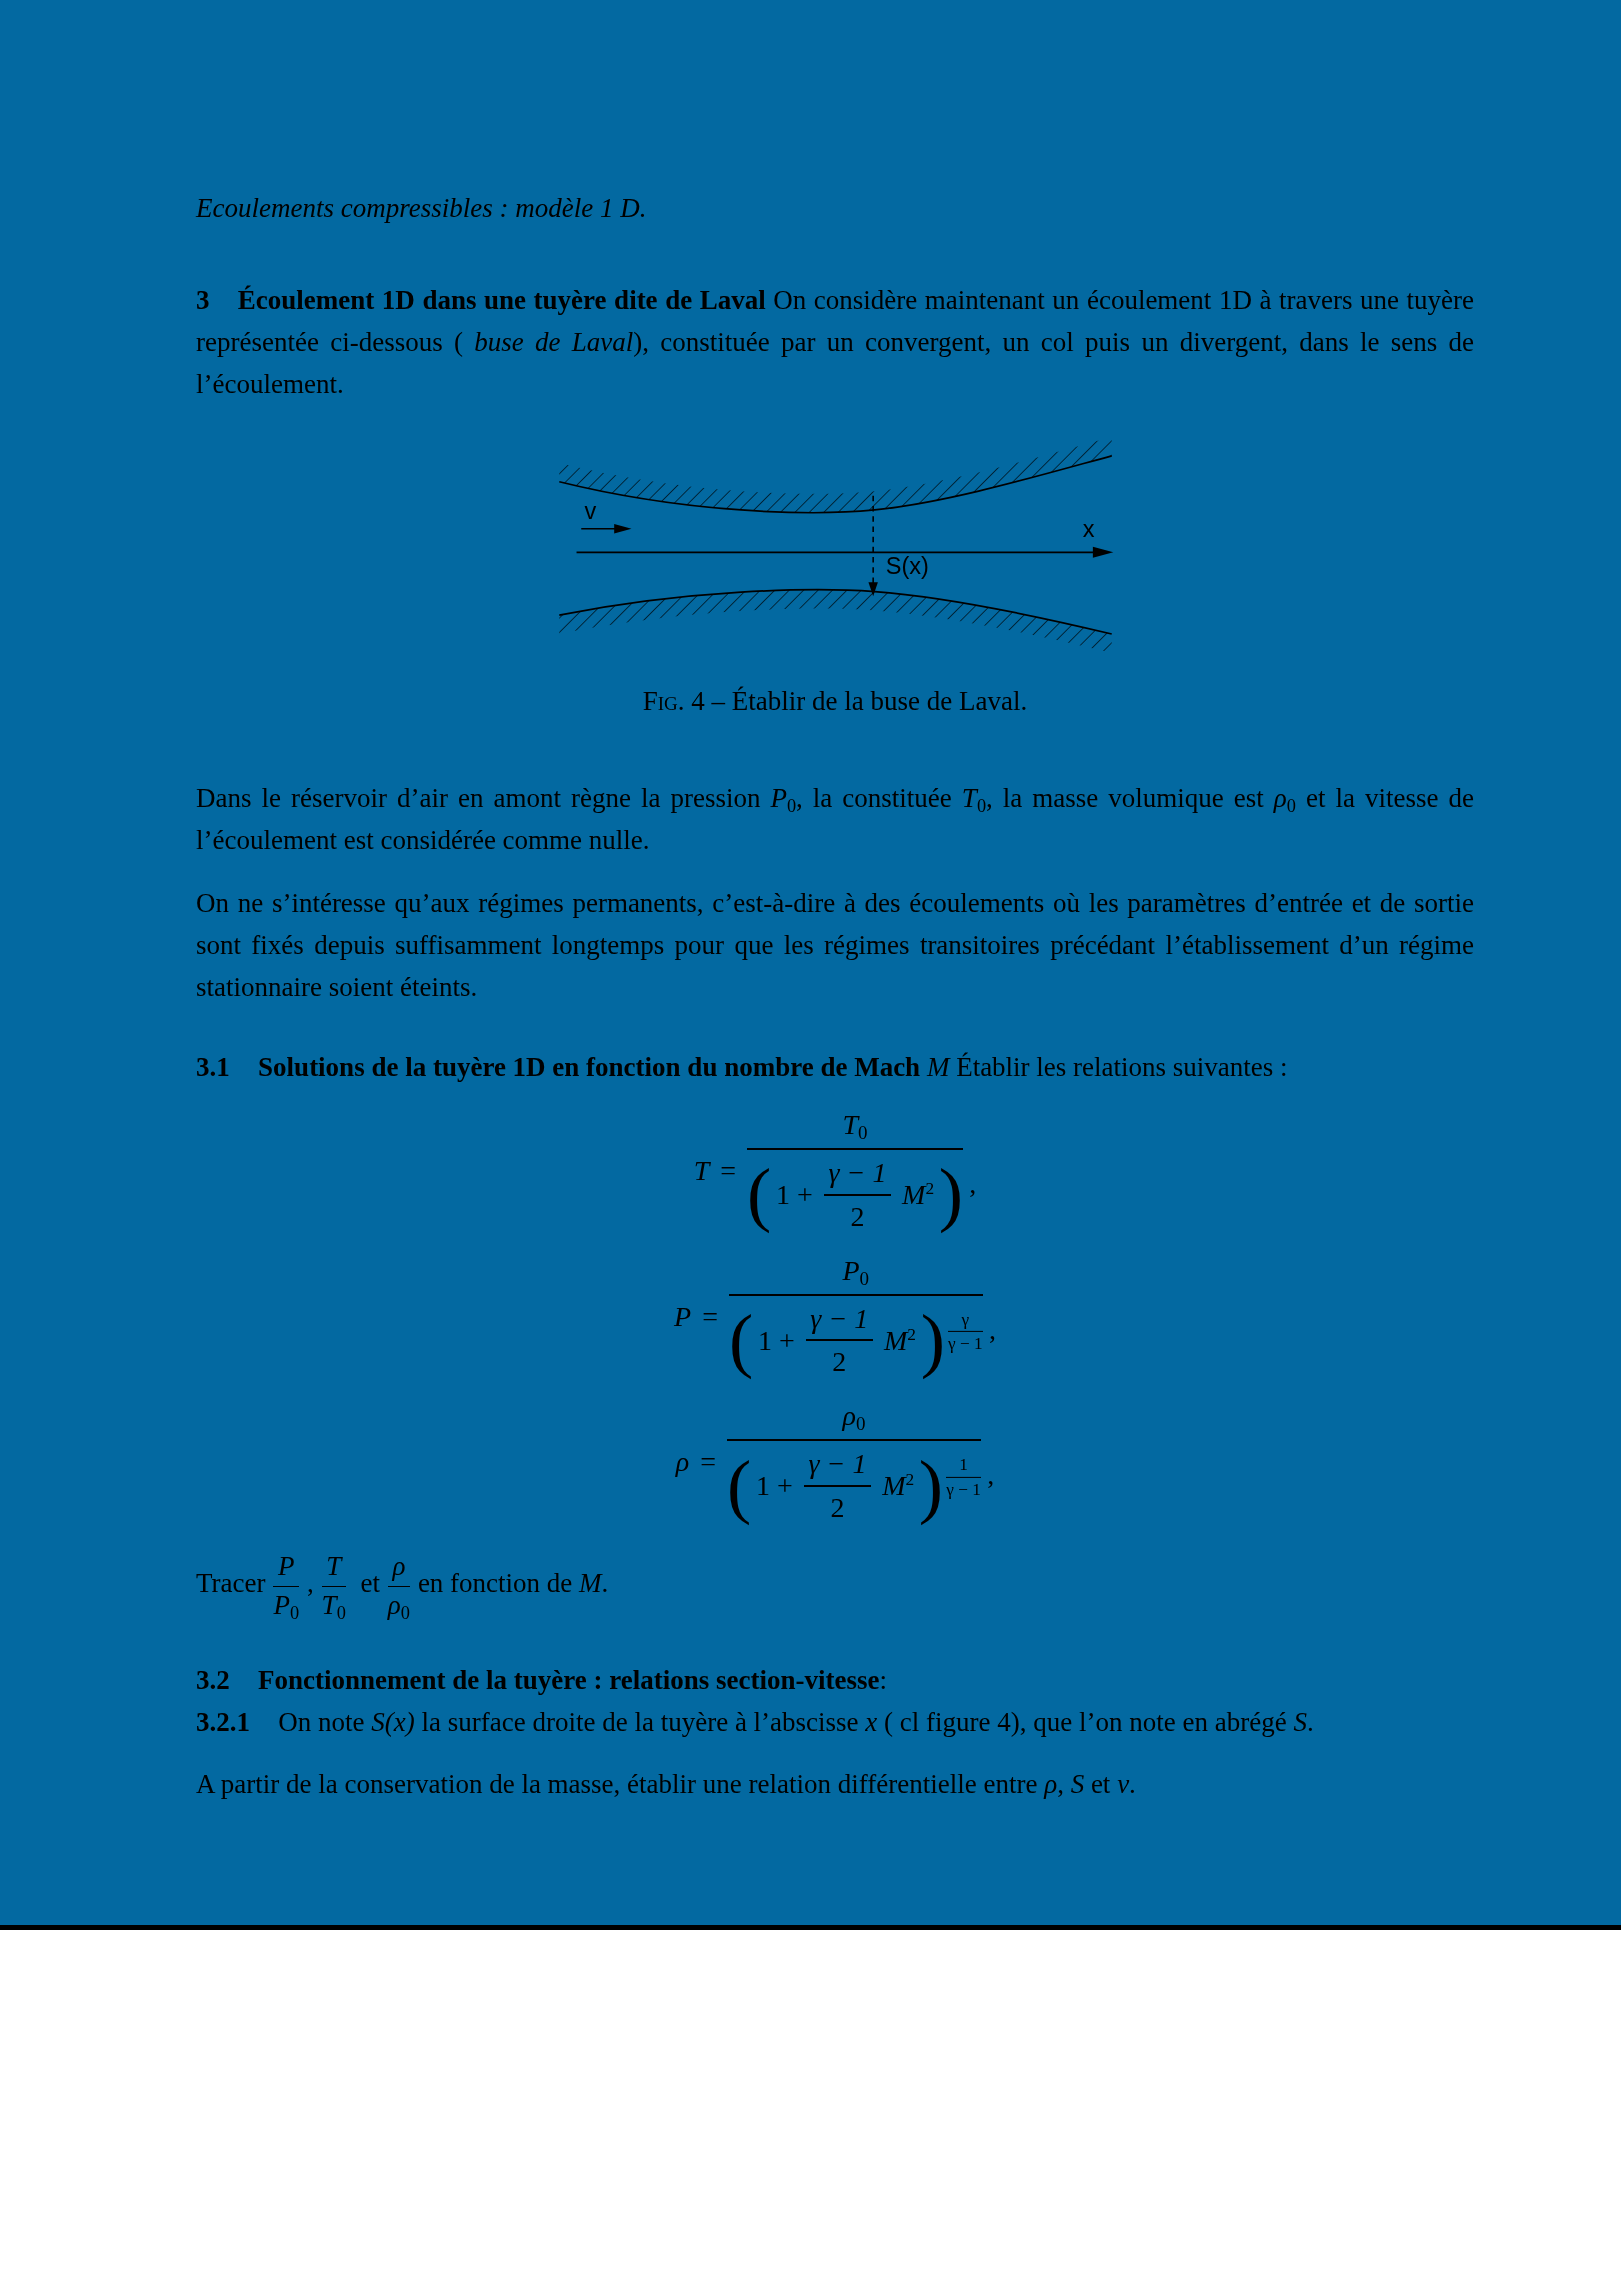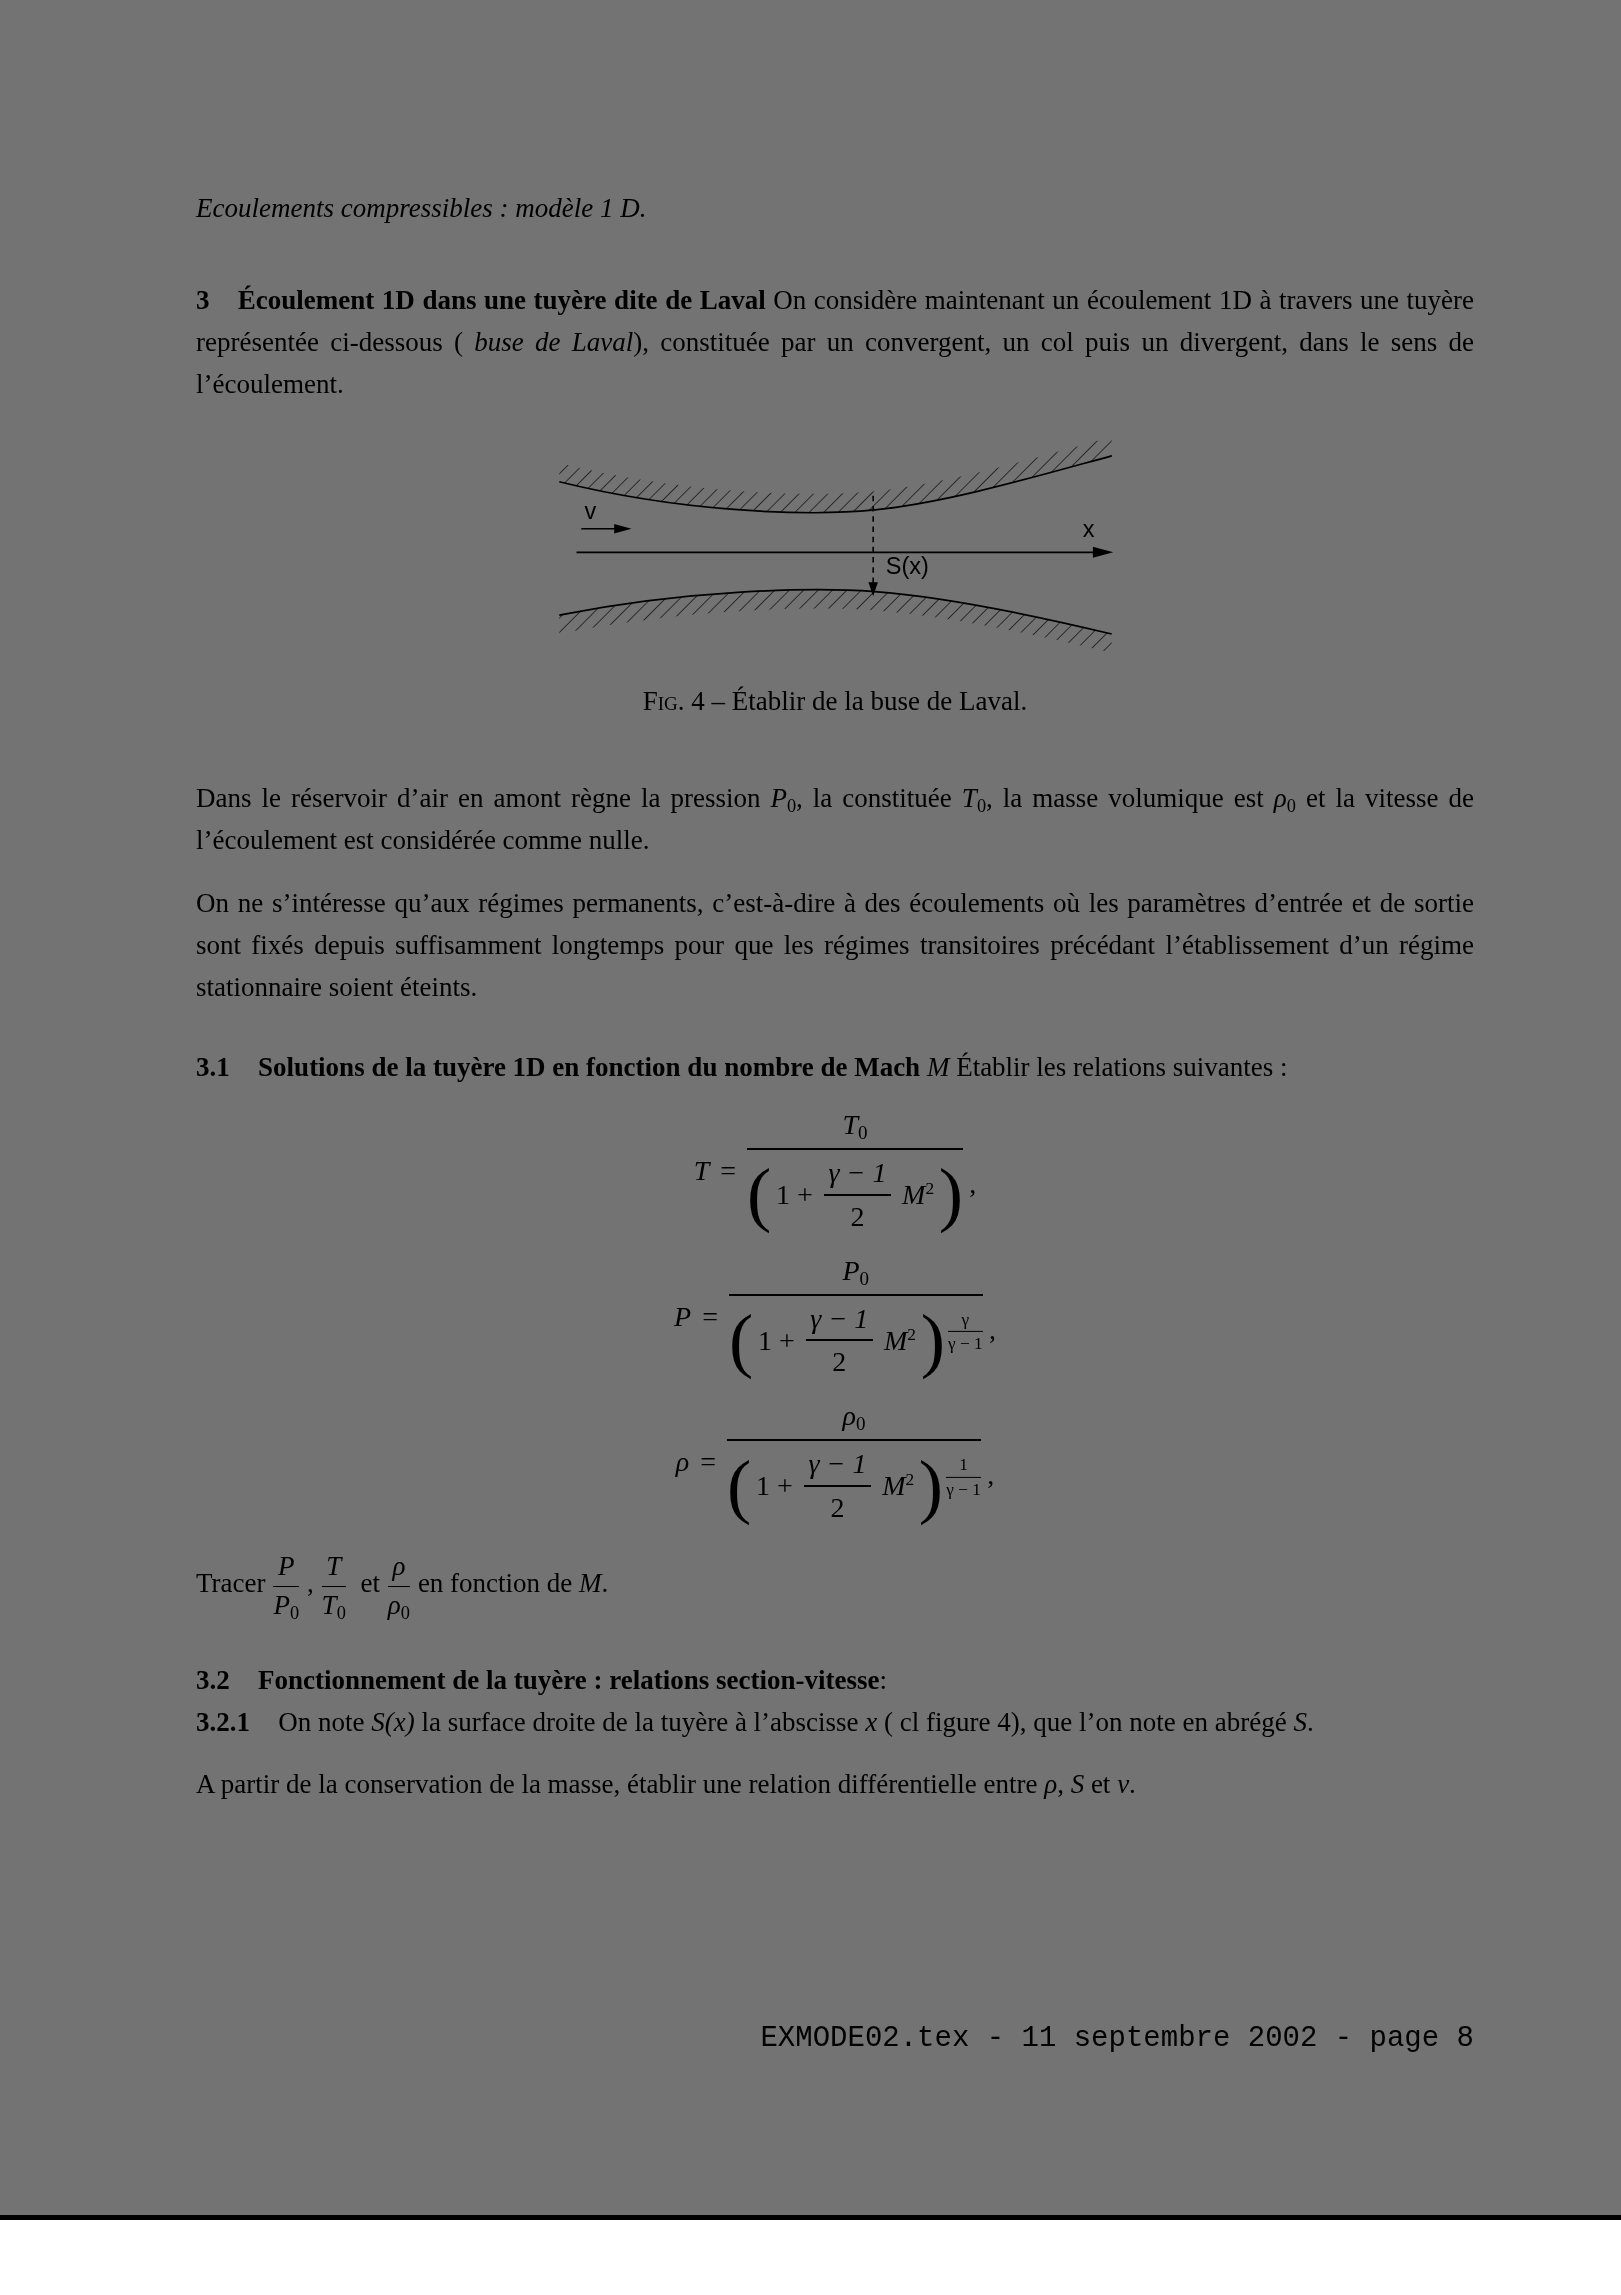--- a/index.html
+++ b/index.html
@@ -1,18 +1,18 @@
 <!DOCTYPE html>
 <html style="font-size:12.6px"><head>
 <meta charset="utf-8">
 <style>
   * { margin:0; padding:0; box-sizing:border-box; }
   html,body { background:#ffffff; }
   .page {
-    position:relative; width:1622px; height:2220px; background:#737373;
+    position:relative; width:1622px; height:1930px; background:#0369a1;
     color:#000; font-family:"Liberation Serif", serif; font-size:27px;
     overflow:hidden;
   }
   .content { position:absolute; left:196px; top:187px; width:1278px; }
   .para { text-align:justify; line-height:42px; }
   .running-header { font-style:italic; }
   .sec3 { margin-top:50px; }
   .secnum { font-weight:bold; margin-right:1.05em; }
   .sectitle { font-weight:bold; }
   .it { font-style:italic; }

